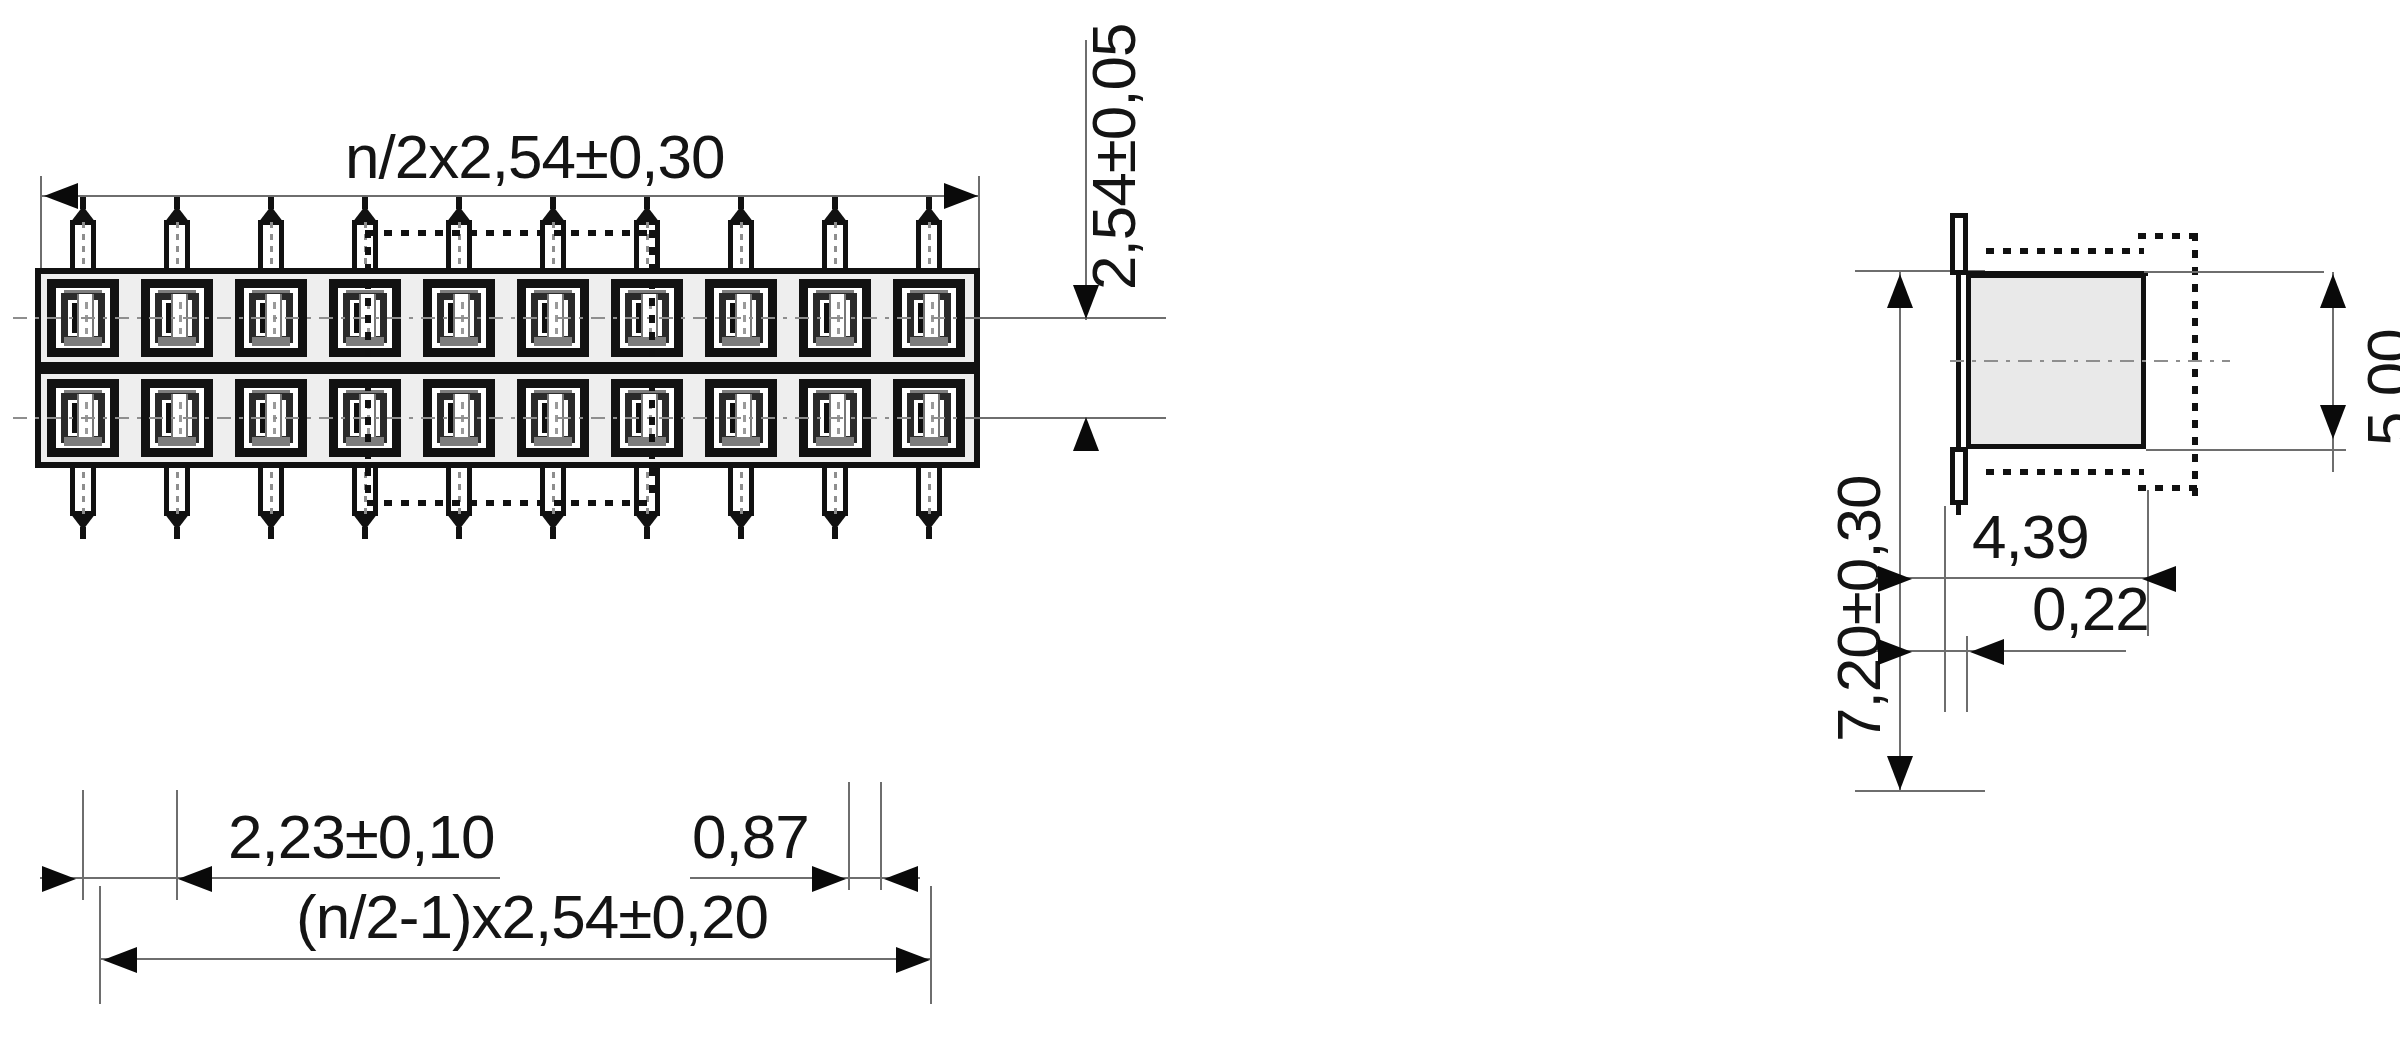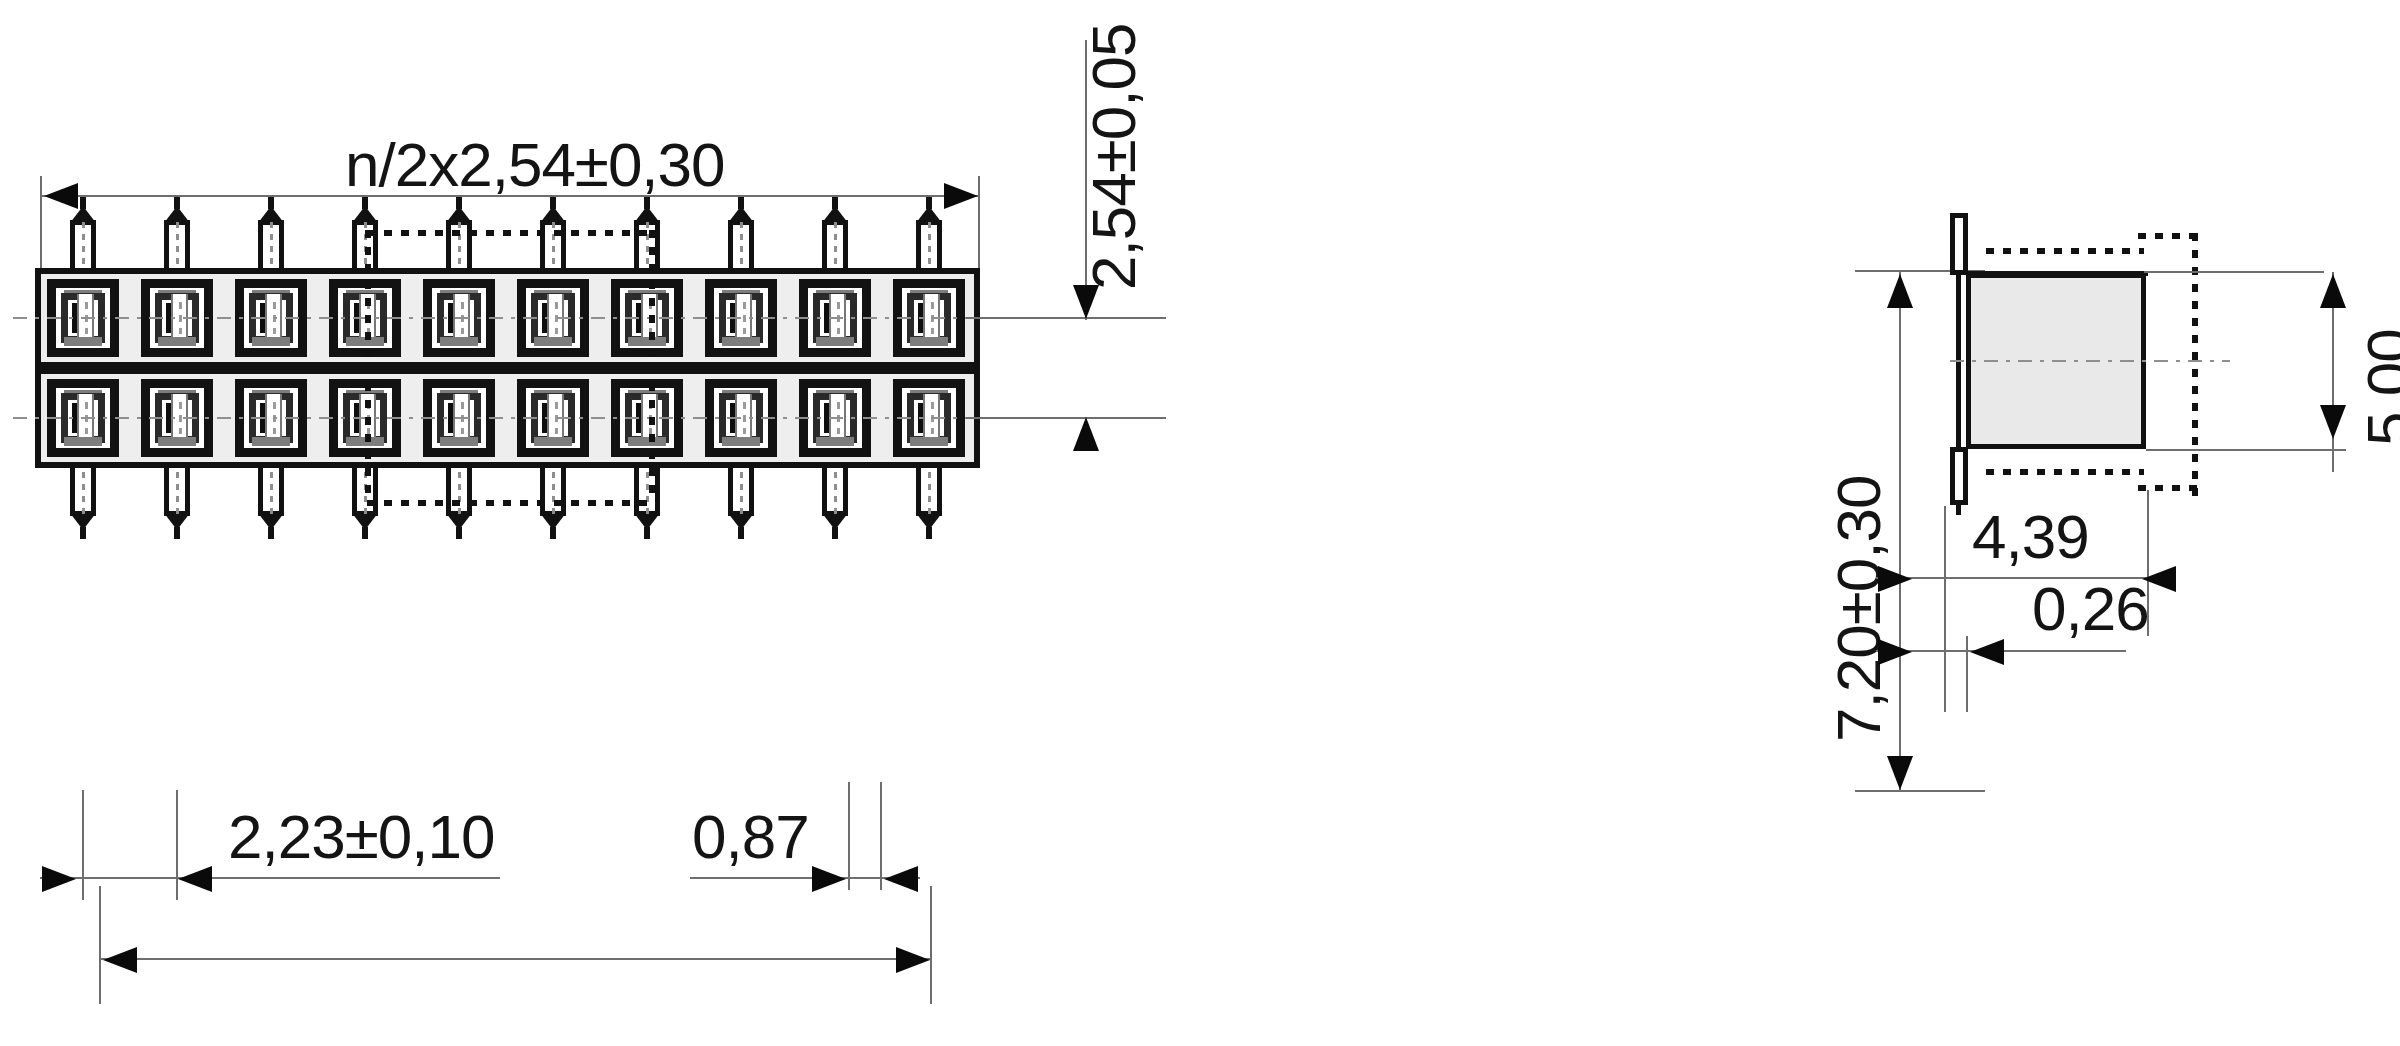--- a/index.html
+++ b/index.html
@@ -83,21 +83,21 @@
   
   #side{position:absolute;left:1930px;top:330px;}
   .sidebody{position:absolute;background:#e9e9e9;border:5px solid #111;box-sizing:border-box;}
   .flange{position:absolute;background:#fff;border:5px solid #111;box-sizing:border-box;}
 </style>
 </head>
 <body>
 
 <div id="stage">
 
-  <div class="dimtext" style="left:345px;top:134px;">n/2x2,54±0,30</div>
+  <div class="dimtext" style="left:345px;top:126px;">n/2x2,54±0,30</div>
 
   <div class="vline thin" style="left:40px;top:176px;height:110px;"></div>
   <div class="vline thin" style="left:978px;top:176px;height:108px;"></div>
 
   <div class="hline thin" style="left:42px;top:195px;width:938px;"></div>
   <div class="ar ar-l" style="left:44px;top:183px;"></div>
   <div class="ar ar-r" style="left:944px;top:183px;"></div>
 
   <div id="plan">
 
@@ -459,20 +459,21 @@
   <div class="ar ar-r" style="left:42px;top:866px;"></div>
   <div class="ar ar-l" style="left:178px;top:866px;"></div>
 
   <div class="dimtext" style="left:692px;top:806px;">0,87</div>
   <div class="hline thin" style="left:690px;top:877px;width:230px;"></div>
   <div class="vline thin" style="left:848px;top:782px;height:108px;"></div>
   <div class="vline thin" style="left:880px;top:782px;height:108px;"></div>
   <div class="ar ar-r" style="left:812px;top:866px;"></div>
   <div class="ar ar-l" style="left:884px;top:866px;"></div>
 
+  <div class="dimtext" style="left:296px;top:886px;">(n/2-1)x2,54±0,20</div>
   <div class="vline thin" style="left:99px;top:886px;height:118px;"></div>
   <div class="vline thin" style="left:930px;top:886px;height:118px;"></div>
   <div class="hline thin" style="left:101px;top:958px;width:830px;"></div>
   <div class="ar ar-l" style="left:103px;top:947px;"></div>
   <div class="ar ar-r" style="left:896px;top:947px;"></div>
 
   <div class="dimtext rot90" style="left:1828px;top:742px;">7,20±0,30</div>
 
   <div class="hline thin" style="left:1855px;top:270px;width:130px;"></div>
   <div class="hline thin" style="left:1855px;top:790px;width:130px;"></div>
@@ -508,20 +509,20 @@
   <div class="ar ar-d" style="left:2320px;top:405px;"></div>
   <div class="hline thin" style="left:2146px;top:449px;width:200px;"></div>
 
   <div class="dimtext" style="left:1972px;top:506px;">4,39</div>
   <div class="vline thin" style="left:1944px;top:506px;height:130px;"></div>
   <div class="vline thin" style="left:2147px;top:490px;height:146px;"></div>
   <div class="hline thin" style="left:1876px;top:577px;width:296px;"></div>
   <div class="ar ar-r" style="left:1878px;top:566px;"></div>
   <div class="ar ar-l" style="left:2142px;top:566px;"></div>
 
-  <div class="dimtext" style="left:2032px;top:578px;">0,26</div>
+  <div class="dimtext" style="left:2032px;top:578px;">0,22</div>
   <div class="vline thin" style="left:1944px;top:636px;height:76px;"></div>
   <div class="vline thin" style="left:1966px;top:636px;height:76px;"></div>
   <div class="hline thin" style="left:1876px;top:650px;width:250px;"></div>
   <div class="ar ar-r" style="left:1878px;top:639px;"></div>
   <div class="ar ar-l" style="left:1970px;top:639px;"></div>
 
 </div>
 
 </body></html>

